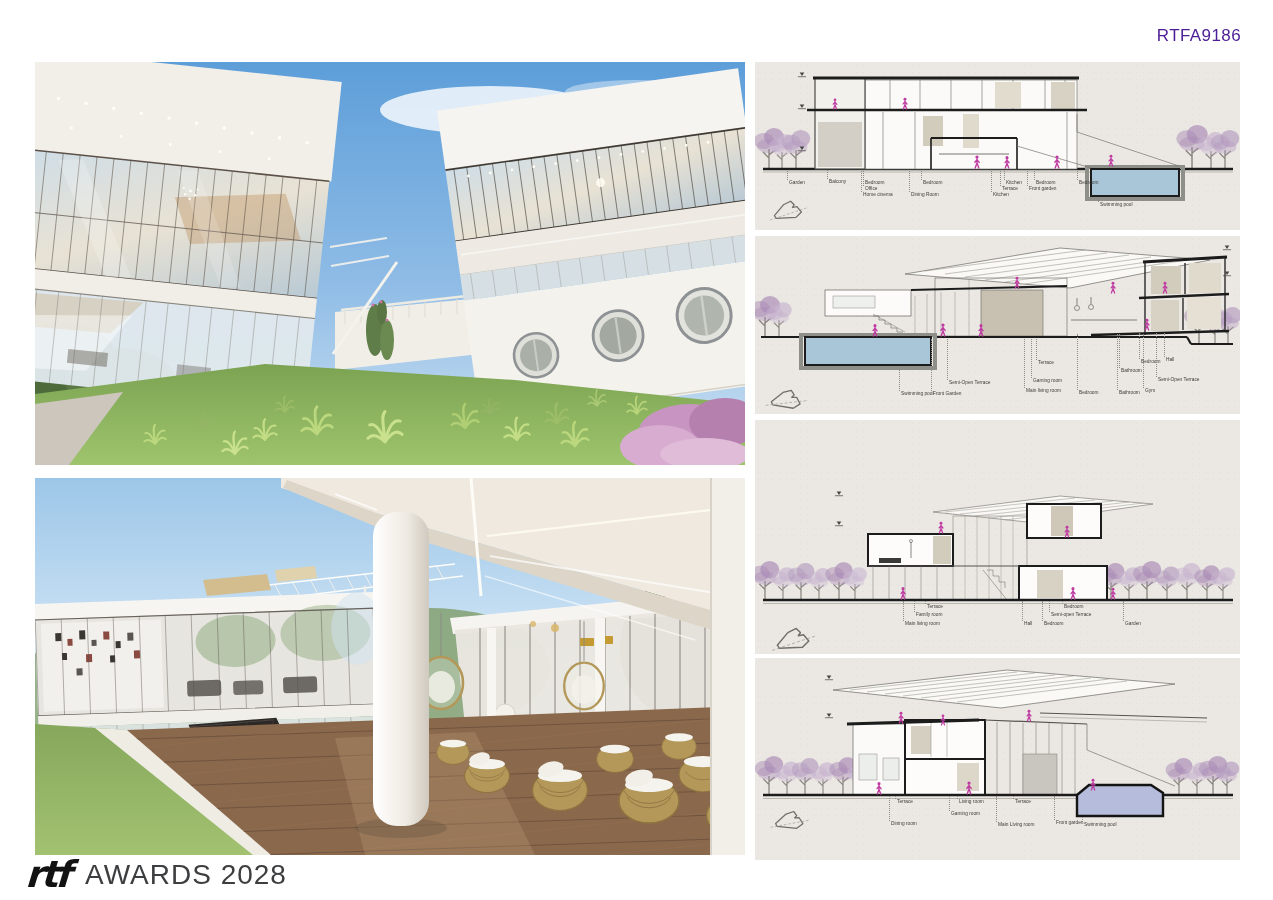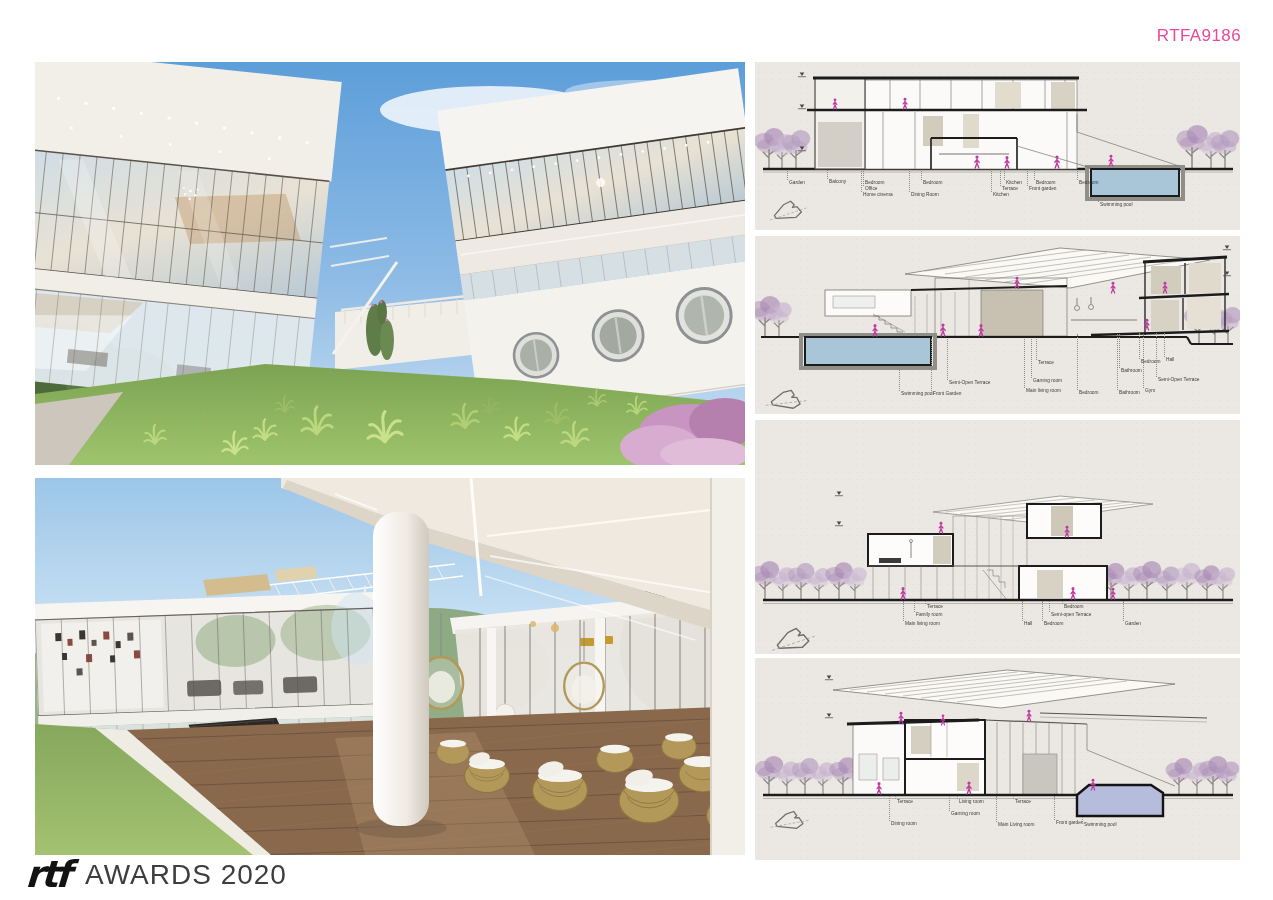--- a/index.html
+++ b/index.html
@@ -1,18 +1,18 @@
 <!DOCTYPE html>
 <html><head>
 <meta charset="utf-8">
 <style>
   html,body{margin:0;padding:0;}
   body{width:1273px;height:900px;background:#ffffff;position:relative;
        font-family:"Liberation Sans",sans-serif;overflow:hidden;}
-  .code{position:absolute;top:26px;right:32px;font-size:17px;color:#ec4899;
+  .code{position:absolute;top:26px;right:32px;font-size:17px;color:#4c1d95;
         letter-spacing:.4px;}
   .photo{position:absolute;left:35px;overflow:hidden;background:#dfe6ea;}
   .photo svg{display:block;width:100%;height:100%;}
   .panel{position:absolute;left:755px;width:485px;background:#ebe8e3;
          background-image:radial-gradient(#e2dfd8 .6px,transparent .6px);
          background-size:7px 7px;overflow:hidden;}
   .panel svg{position:absolute;left:0;top:0;width:100%;height:100%;}
   .s-lbl{position:absolute;font-size:4.8px;line-height:5px;color:#3c3b38;
          white-space:nowrap;z-index:3;}
   .s-lbl::before{content:"";position:absolute;left:-2px;
@@ -625,14 +625,14 @@
   <div class="s-lbl" style="left:196px;top:153px;--lh:15px">Gaming room</div>
   <div class="s-lbl" style="left:204px;top:141px;--lh:3px">Living room</div>
   <div class="s-lbl" style="left:260px;top:141px;--lh:3px">Terrace</div>
   <div class="s-lbl" style="left:243px;top:164px;--lh:26px">Main Living room</div>
   <div class="s-lbl" style="left:301px;top:162px;--lh:24px">Front garden</div>
   <div class="s-lbl" style="left:329px;top:164px;--lh:5px">Swimming pool</div>
 </div>
 
 <div class="footer">
   <span class="rtf">rtf</span>
-  <span class="awards">AWARDS 2020</span>
+  <span class="awards">AWARDS 2028</span>
 </div>
 
 </body></html>

